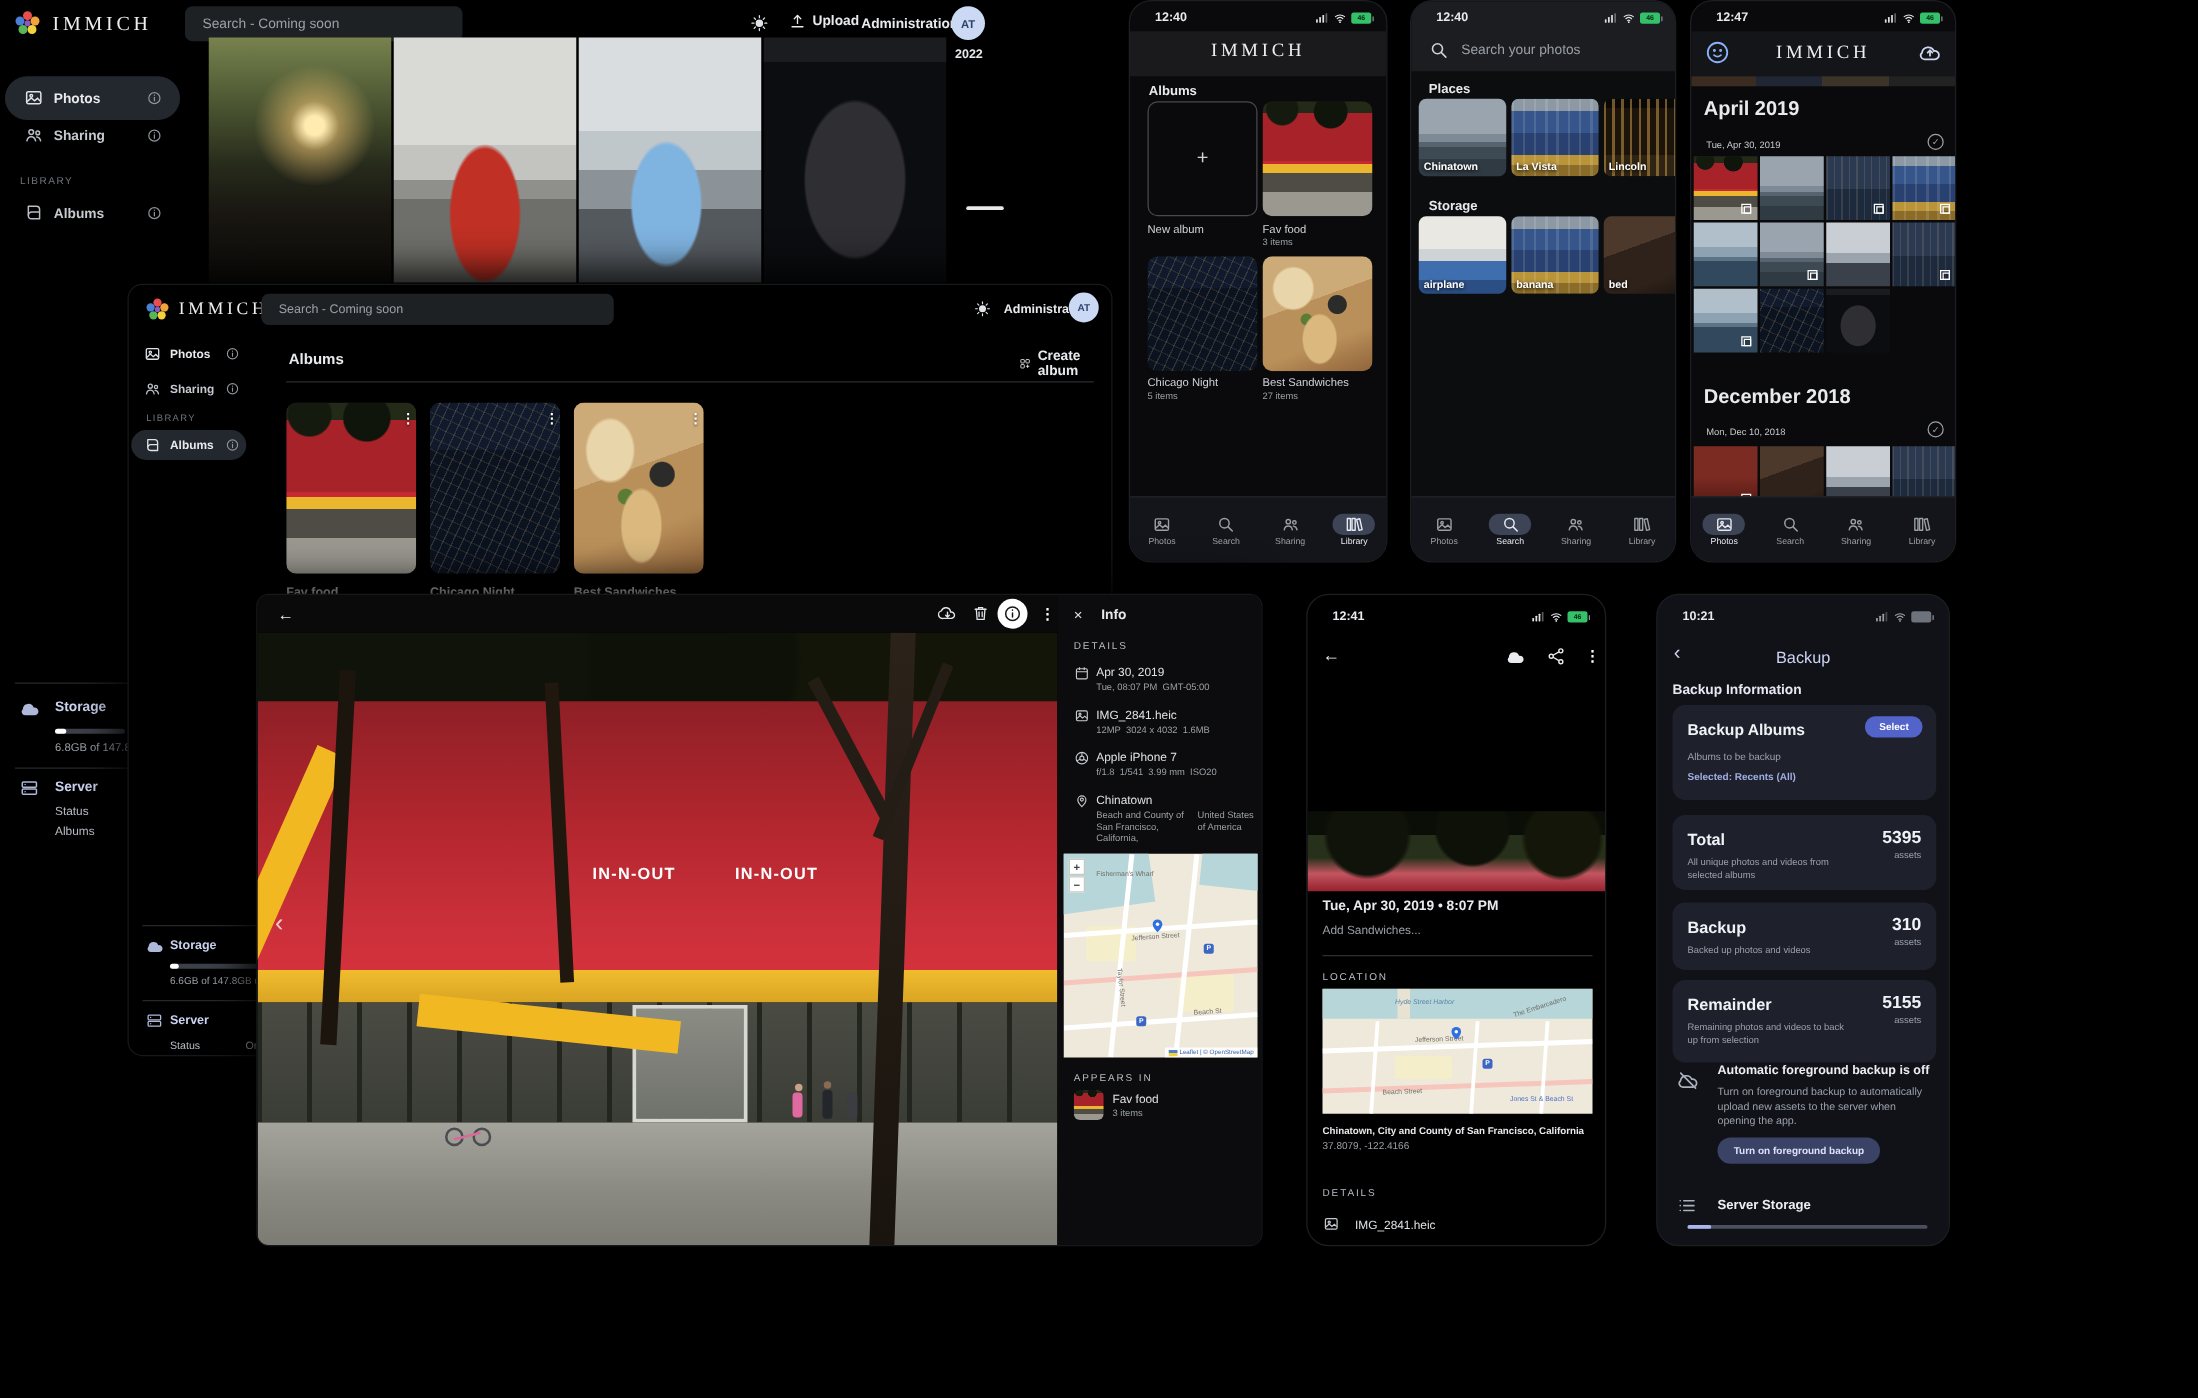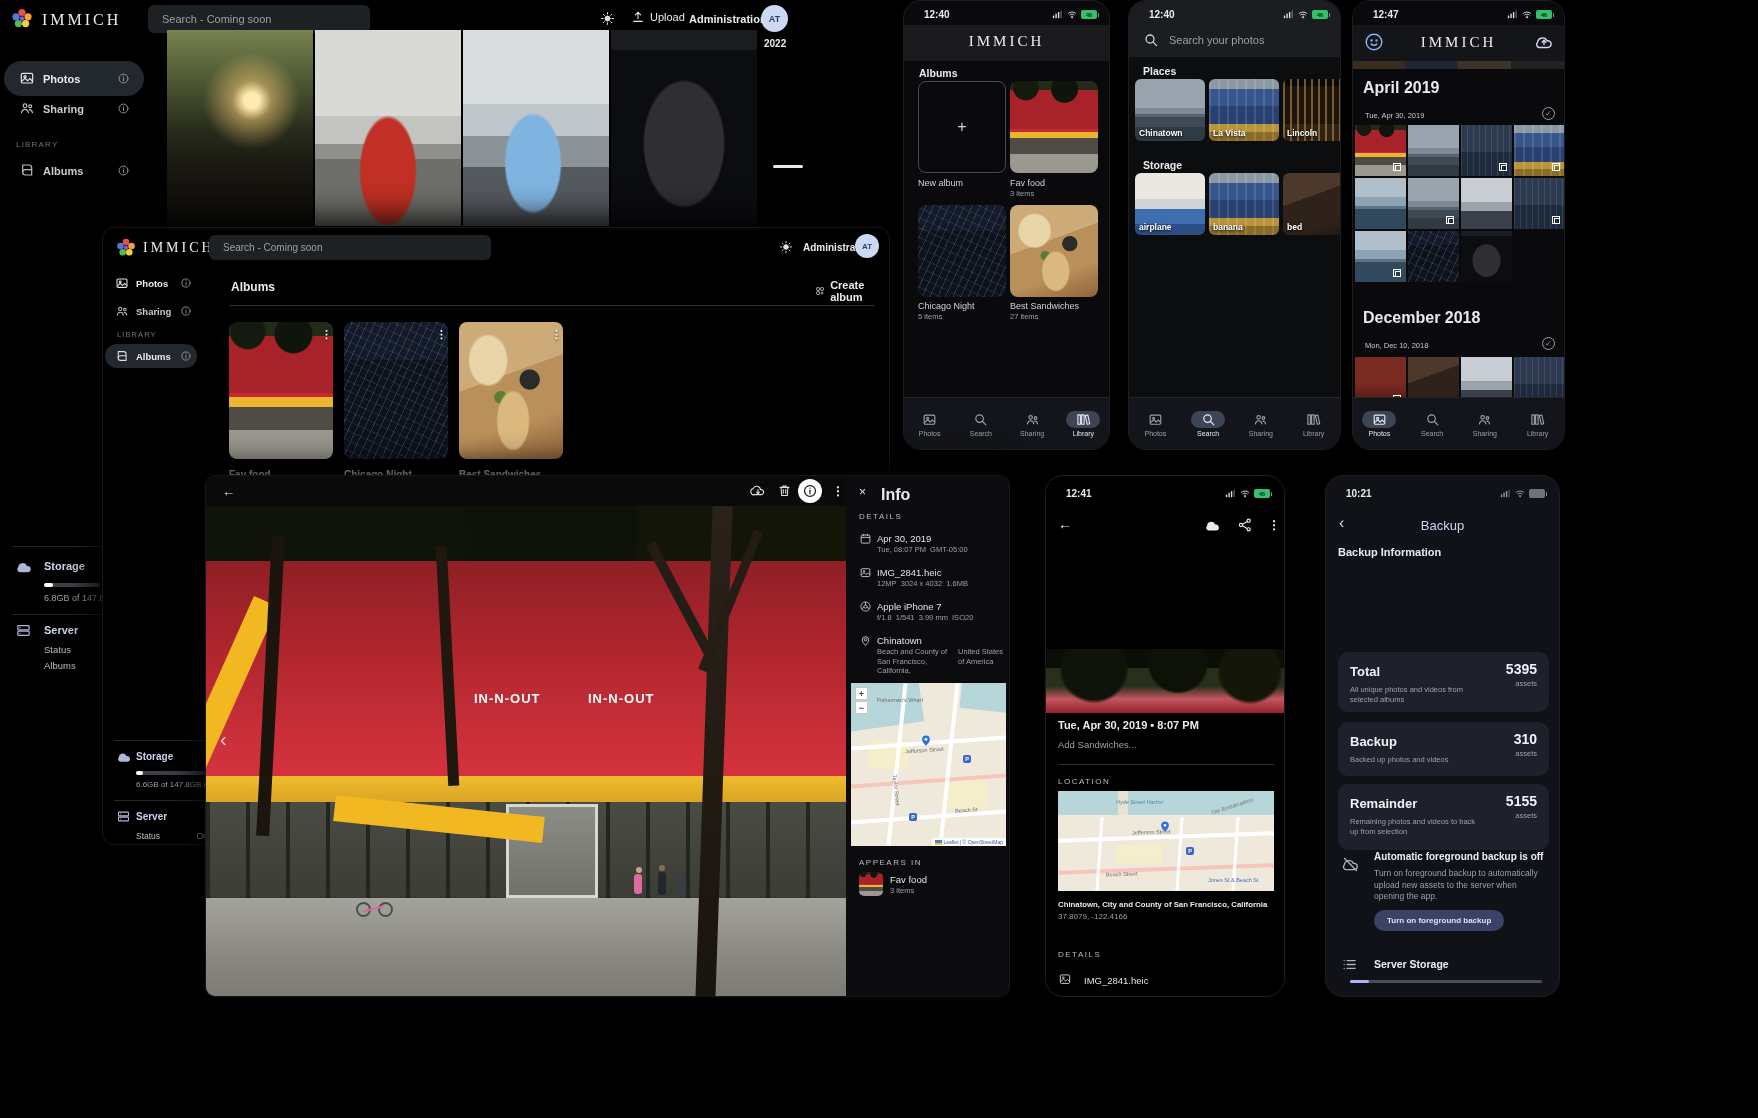--- a/index.html
+++ b/index.html
@@ -297,21 +297,21 @@
         <svg class="ic">
           <use href="#i-sun"></use>
         </svg>
       </span>
     <div class="ab" style="left:631px;top:10px;display:flex;align-items:center;gap:5px">
       <span style="width:14px;height:14px;display:block">
           <svg class="ic">
             <use href="#i-upload"></use>
           </svg>
         </span>
-      <span style="font-size:11px;font-weight:400">Upload</span>
+      <span style="font-size:11px;font-weight:700">Upload</span>
     </div>
     <span class="ab b" style="left:689px;top:13px;font-size:11px">Administration</span>
     <span class="avatar" style="left:761px;top:5px;width:27px;height:27px;font-size:9px">AT</span>
 
     <div class="ph ph-sunset" style="left:167px;top:30px;width:146px;height:196px"></div>
     <div class="ph ph-redcar" style="left:315px;top:30px;width:146px;height:196px"></div>
     <div class="ph ph-bluecar" style="left:463px;top:30px;width:146px;height:196px"></div>
     <div class="ph ph-darkcar" style="left:611px;top:30px;width:146px;height:196px"></div>
     <span class="ab b" style="left:764px;top:38px;font-size:10px">2022</span>
     <div class="ab" style="left:773px;top:165px;width:30px;height:3px;background:#e8e8e8;border-radius:2px"></div>
@@ -771,21 +771,21 @@
         <span style="position:absolute;left:4px;top:4px;width:16px;height:16px;color:#17181b">
           <svg class="ic">
             <use href="#i-info"></use>
           </svg>
         </span>
       </span>
     <span class="ab dots" style="left:626px;top:8px;font-size:12px">⋮</span>
 
     <div class="ab" style="left:640px;top:0;width:165px;height:522px;background:#0c0c0e">
       <span class="ab" style="left:13px;top:9px;font-size:12px;color:#dfe2e6">×</span>
-      <span class="ab" style="left:35px;top:10px;font-size:16px;font-weight:700">Info</span>
+      <span class="ab" style="left:35px;top:10px;font-size:11px;font-weight:700">Info</span>
       <span class="ab secthead" style="left:13px;top:36px">DETAILS</span>
       <span class="ab" style="left:13px;top:56px;width:13px;height:13px;color:#c6cacf">
           <svg class="ic">
             <use href="#i-calendar"></use>
           </svg>
         </span>
       <span class="ab" style="left:31px;top:57px;font-size:9.5px;color:#dfe2e6">Apr 30, 2019</span>
       <span class="ab gray" style="left:31px;top:69px;font-size:7.5px;white-space:nowrap">Tue, 08:07 PM&nbsp;&nbsp;GMT-05:00</span>
       <span class="ab" style="left:13px;top:90px;width:13px;height:13px;color:#c6cacf">
           <svg class="ic">
@@ -921,20 +921,26 @@
           <svg class="ic">
             <use href="#i-wifi"></use>
           </svg>
         </span>
       <span class="batt off"></span>
     </span>
     <span class="ab" style="left:13px;top:38px;font-size:16px;color:#c9d2f0">‹</span>
     <span class="ab" style="left:0;top:42px;width:100%;text-align:center;font-size:13px;color:#ccd4f6">Backup</span>
     <span class="ab b" style="left:12px;top:70px;font-size:11px;color:#e7e9f2">Backup Information</span>
 
+    <div class="bk-card" style="top:88px;height:76px">
+      <span class="ab b" style="left:12px;top:13px;font-size:12.5px;color:#f0f2f6">Backup Albums</span>
+      <span class="ab" style="right:11px;top:9px;background:#5263c9;color:#fff;font-size:8px;font-weight:700;border-radius:10px;padding:4px 11px">Select</span>
+      <span class="ab" style="left:12px;top:37px;font-size:8px;color:#9aa0aa">Albums to be backup</span>
+      <span class="ab b" style="left:12px;top:53px;font-size:8px;color:#9fade0">Selected: Recents (All)</span>
+    </div>
 
     <div class="bk-card" style="top:176px;height:60px">
       <span class="ab b" style="left:12px;top:12px;font-size:13px;color:#f0f2f6">Total</span>
       <span class="bk-val" style="top:9px">5395</span>
       <span class="bk-unit" style="top:27px">assets</span>
       <span class="bk-desc" style="left:12px;top:33px;width:128px">All unique photos and videos from selected albums</span>
     </div>
     <div class="bk-card" style="top:246px;height:54px">
       <span class="ab b" style="left:12px;top:12px;font-size:13px;color:#f0f2f6">Backup</span>
       <span class="bk-val" style="top:9px">310</span>

